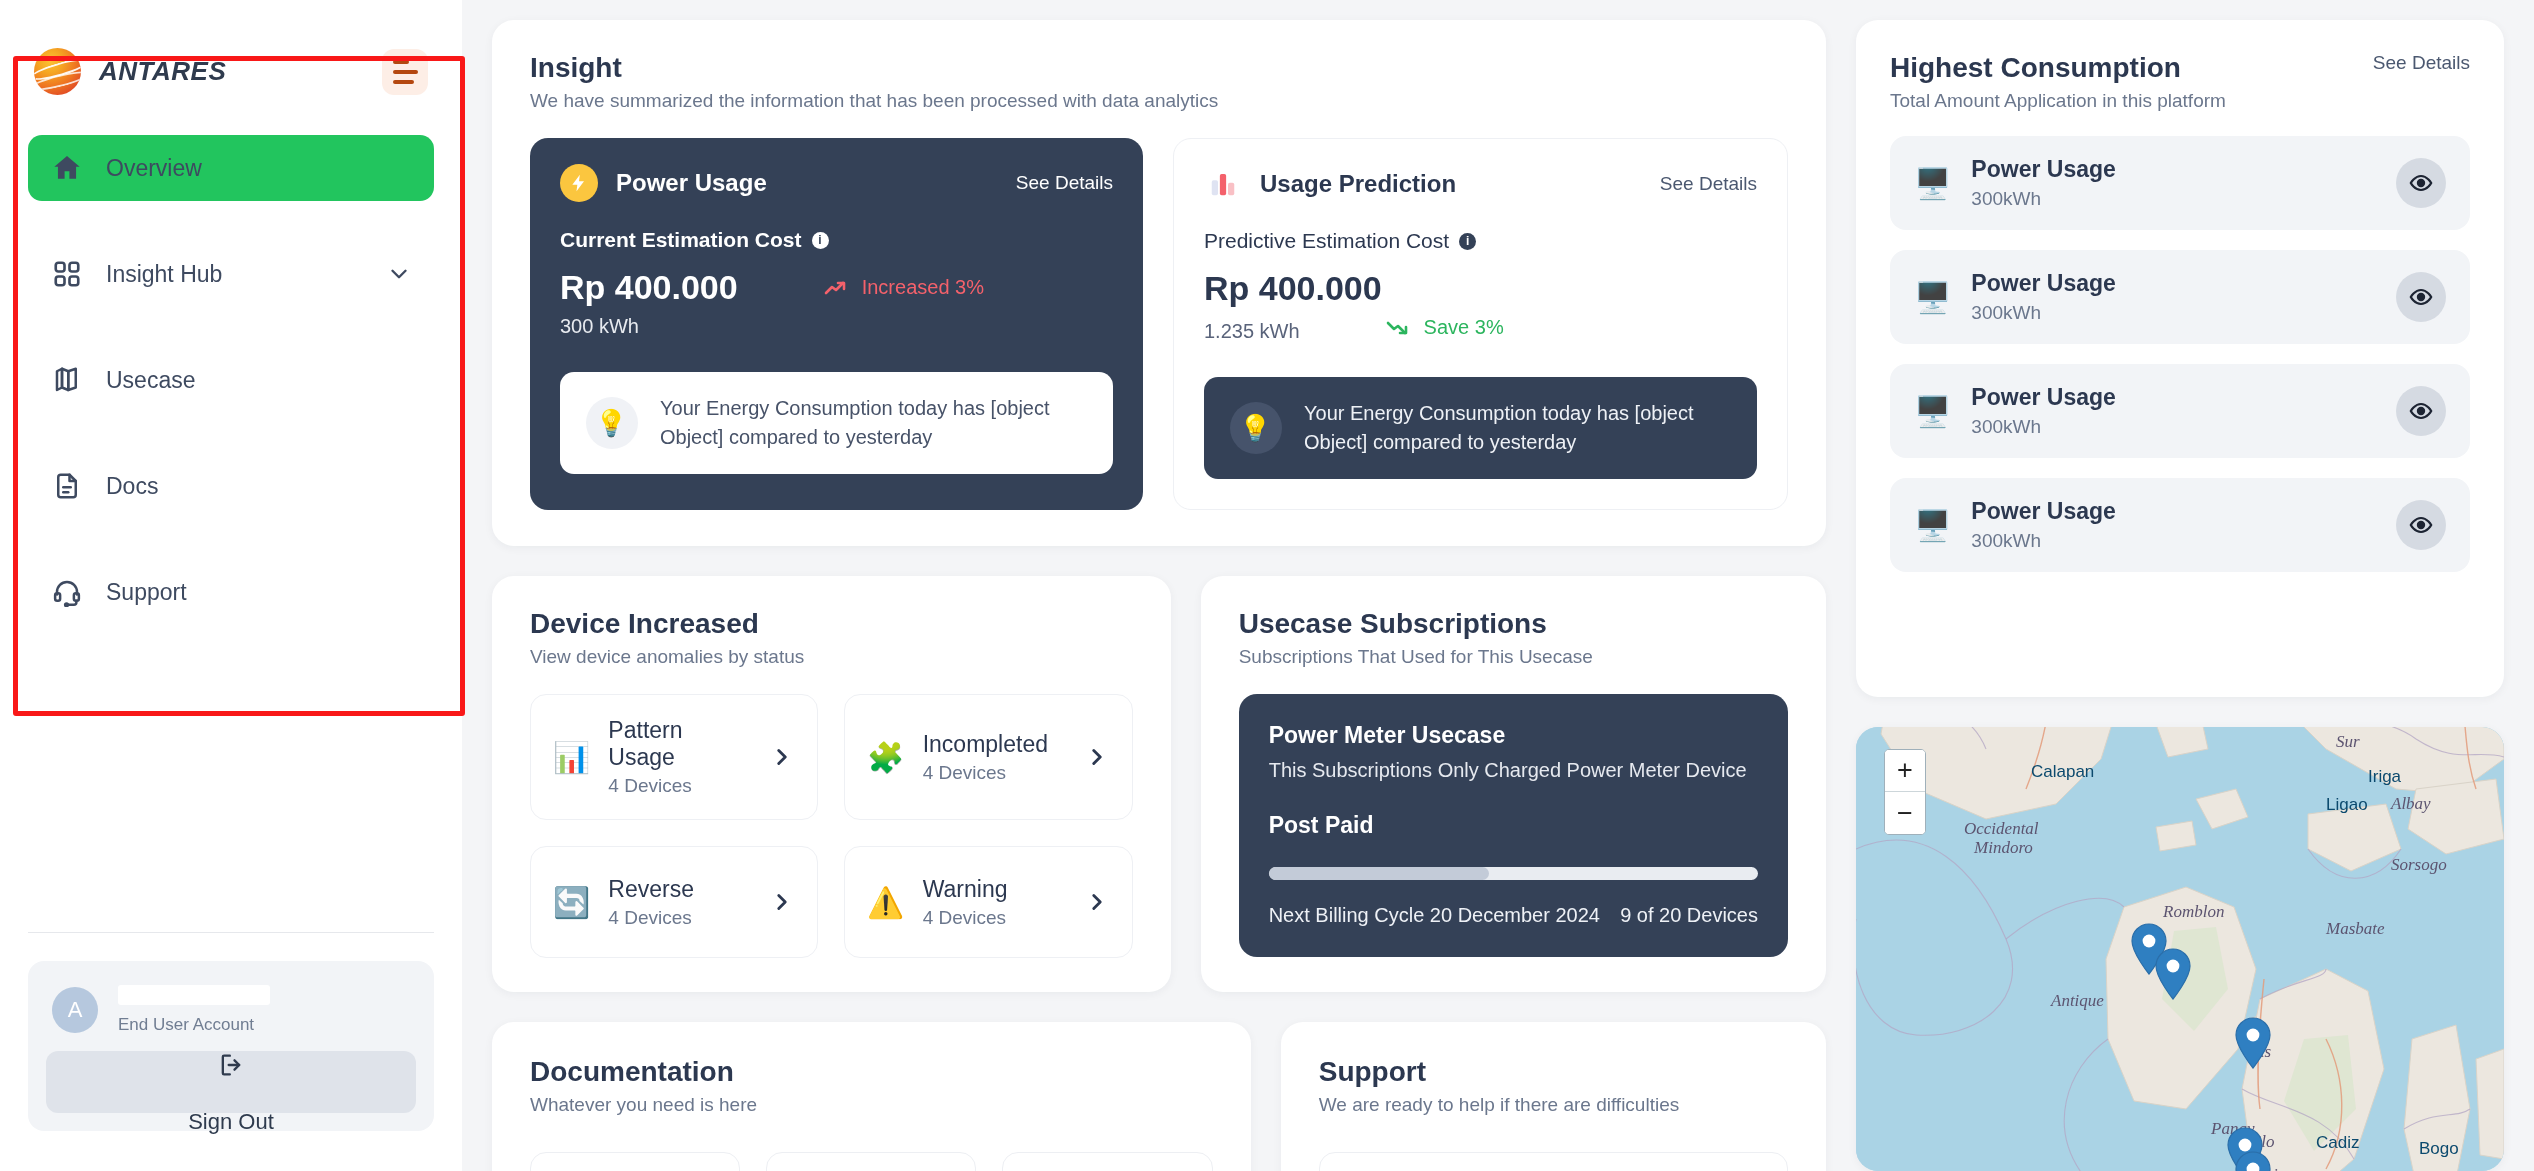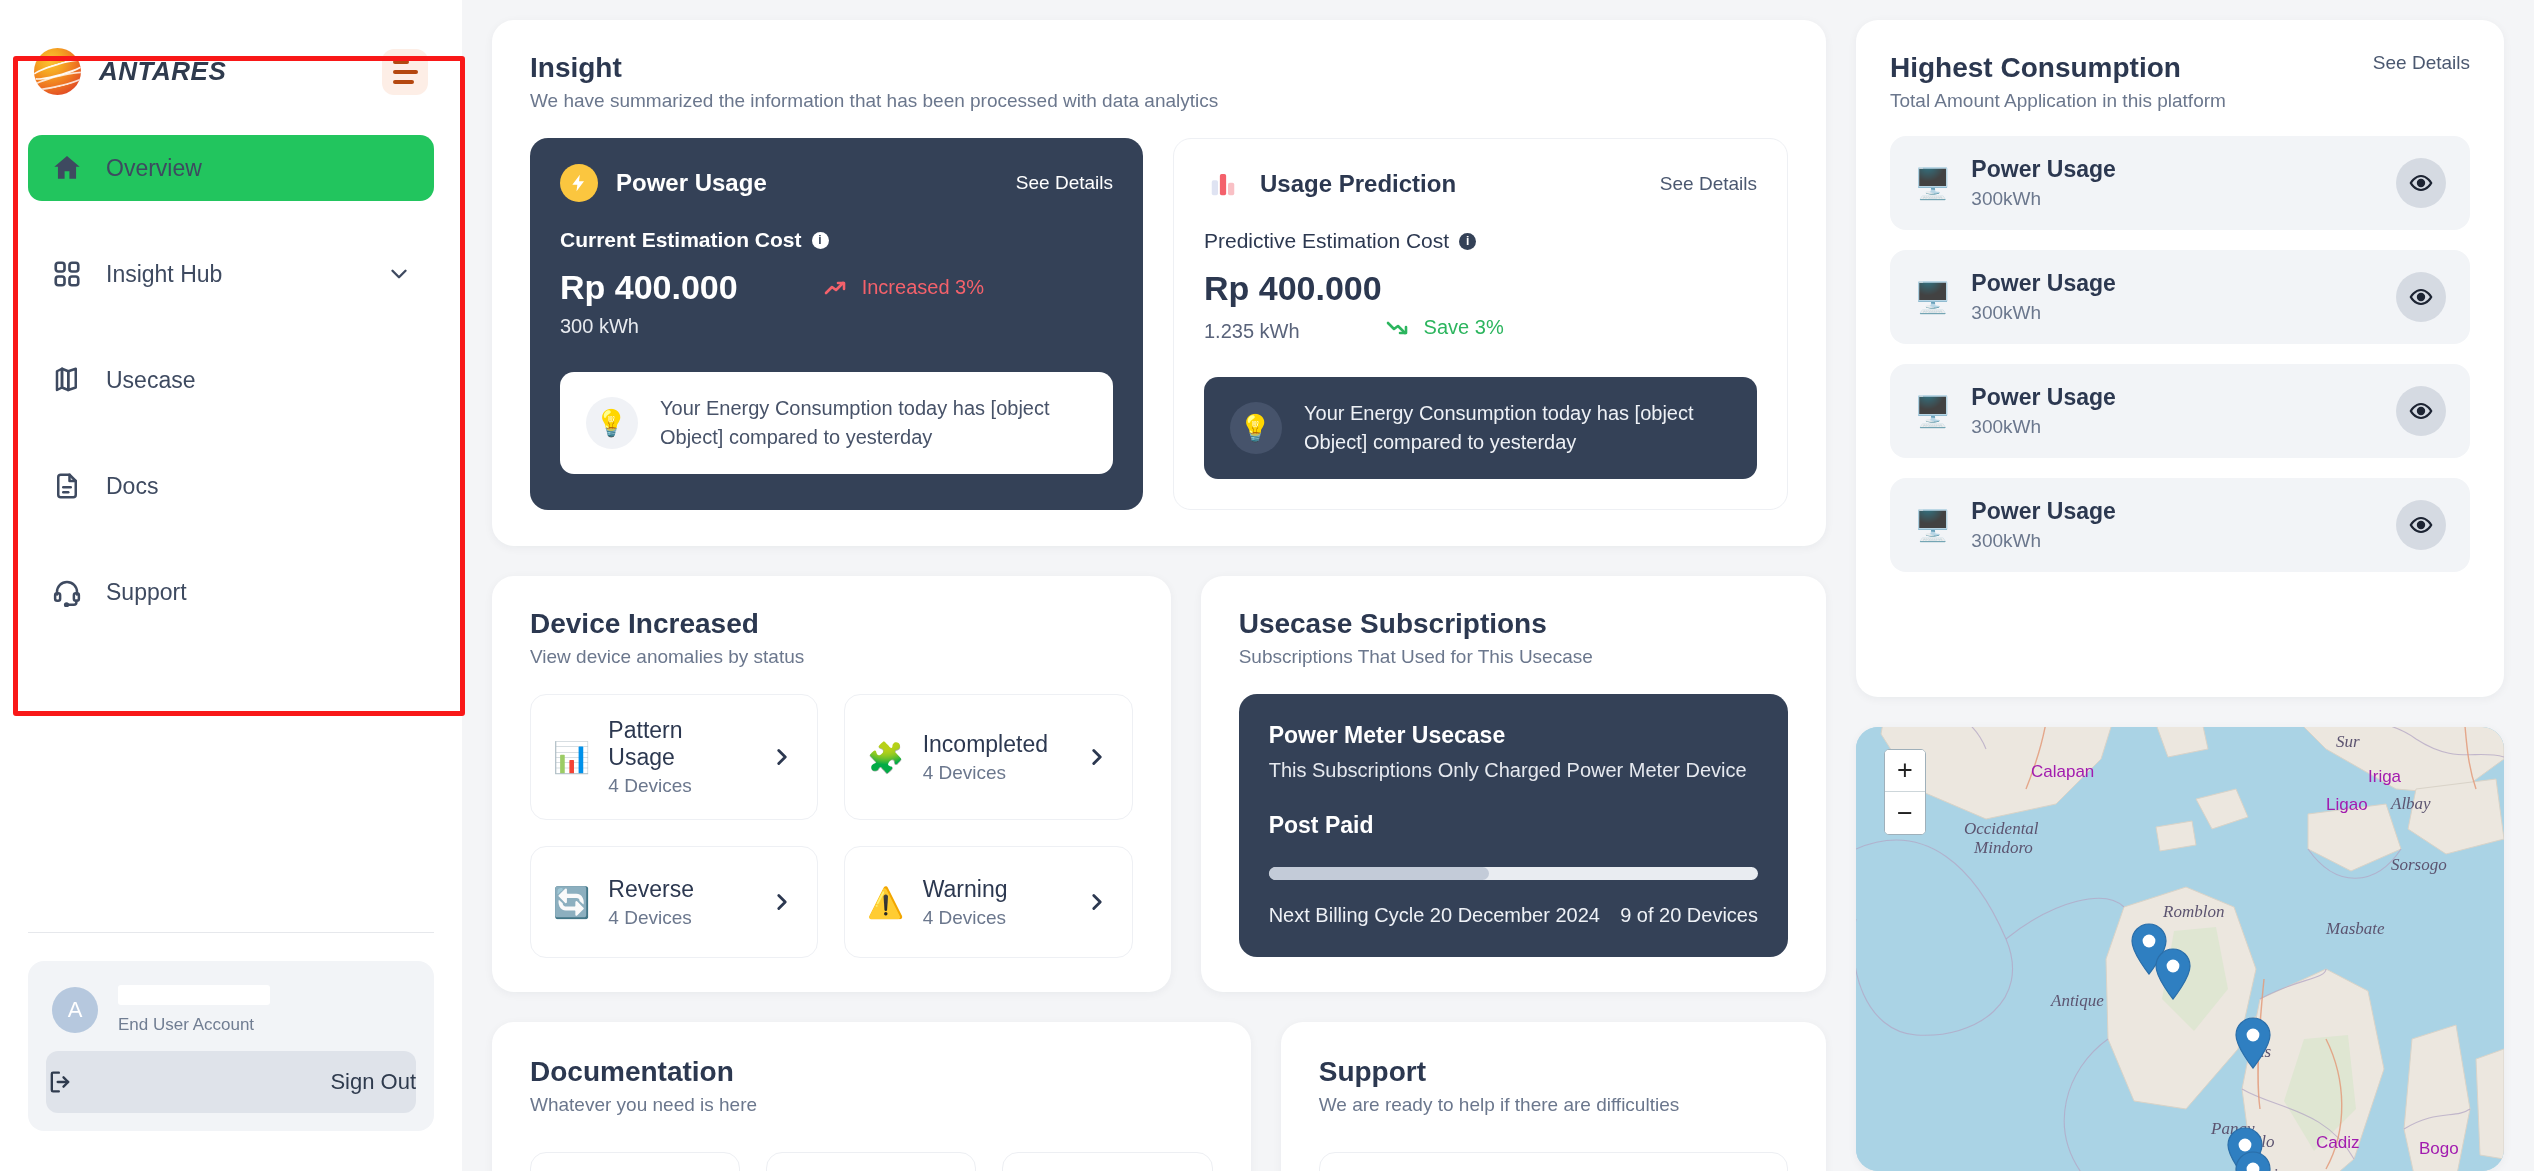--- a/index.html
+++ b/index.html
@@ -50,23 +50,23 @@
   .sb-spacer { flex: 1 1 auto; }
   .sb-divider { height:1px; background:#e6e8ec; margin:0 28px 28px 28px; }
 
   .account-box { margin: 0 28px 40px 28px; background:#f2f4f7; border-radius:16px; padding:18px; }
   .acct-row { display:flex; align-items:center; gap:20px; padding: 6px 4px 16px 6px; }
   .avatar { width:46px; height:46px; border-radius:50%; background:#b6c8de; color:#fff;
     display:flex; align-items:center; justify-content:center; font-size:22px; flex:0 0 46px; }
   .acct-meta { display:flex; flex-direction:column; gap:10px; }
   .name-skeleton { width:152px; height:20px; background:#ffffff; border-radius:3px; }
   .acct-role { font-size:17px; color:#707d92; }
-  .signout { display:flex; align-items:center; justify-content:space-between; gap:30px;
+  .signout { display:flex; align-items:center; justify-content:flex-start; gap:30px;
     background:#dfe3ea; border-radius:12px; height:62px; cursor:pointer; color:#2f3b4e;
-    font-size:22px; border:none; width:100%; }
+    font-size:22px; border:none; width:100%;flex-direction:column; }
 
   
   .annot-box { position:absolute; left:13px; top:56px; width:452px; height:660px;
     border:5px solid #f91818; border-radius:3px; pointer-events:none; z-index:50; }
 
   
   .main { flex:1 1 auto; position:relative; padding: 20px 30px 0 30px; height:1171px;
     display:flex; gap:30px; }
   .col-left { flex: 1 1 auto; display:flex; flex-direction:column; gap:30px; min-width:0;}
   .col-right { flex: 0 0 648px; display:flex; flex-direction:column; gap:30px; }
@@ -166,21 +166,21 @@
     background:#aad3e5; min-height:0; }
   .map-canvas { position:absolute; inset:0; }
   .zoom-ctrl { position:absolute; left:28px; top:22px; width:42px; border:1px solid #9fb0ba;
     border-radius:5px; overflow:hidden; background:#fff; z-index:4; }
   .zoom-ctrl button { display:block; width:100%; height:42px; background:#fff; border:none;
     border-bottom:1px solid #cdd6da; font-size:27px; color:#222; cursor:pointer; line-height:1; }
   .zoom-ctrl button:last-child { border-bottom:none; }
   .pin { position:absolute; width:38px; height:52px; z-index:3; }
   .maplabel { position:absolute; font-size:17px; color:#5c5470; z-index:2; white-space:nowrap;
     font-family: "Liberation Serif", serif; font-style:italic; }
-  .maplabel.city { color:#a21caf; font-style:normal; font-family:"Liberation Sans",sans-serif; }
+  .maplabel.city { color:#0c4a6e; font-style:normal; font-family:"Liberation Sans",sans-serif; }
 </style>
 </head>
 <body>
 
 <div class="app">
 
   <aside class="sidebar">
     <div class="sb-head">
       <div class="logo-wrap">
         <span class="logo-ball"></span>

